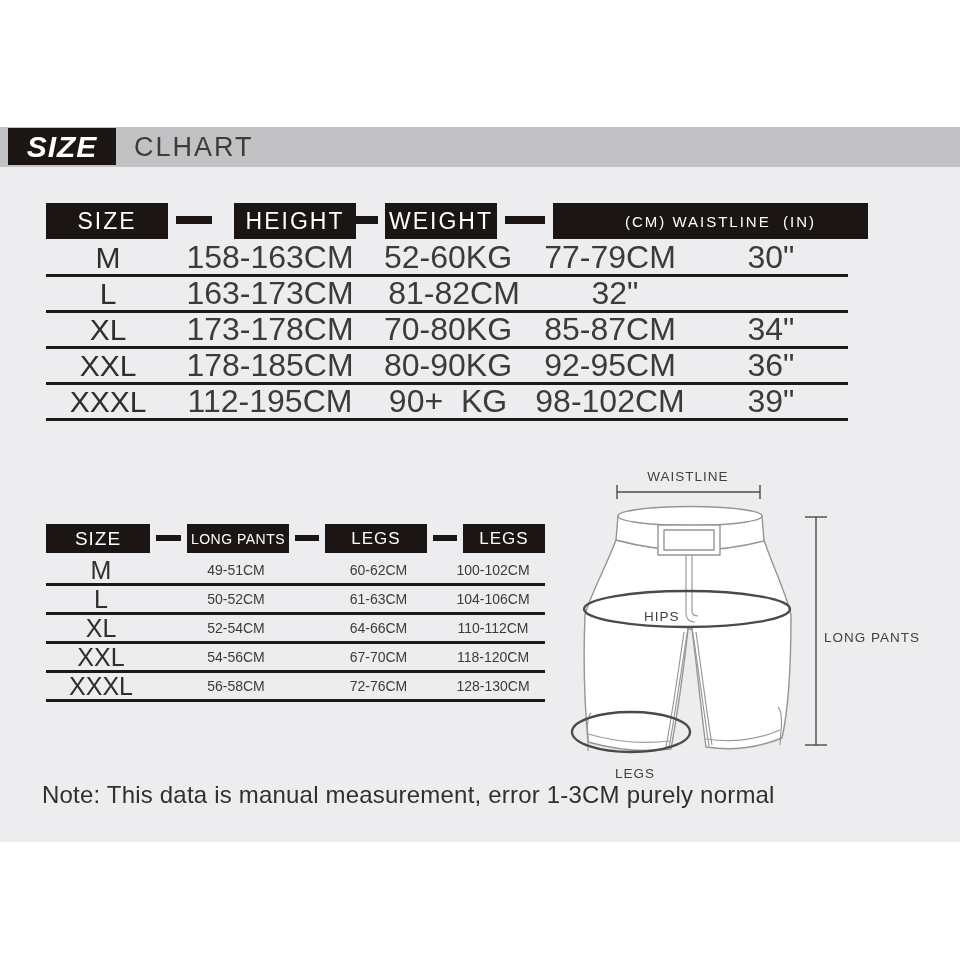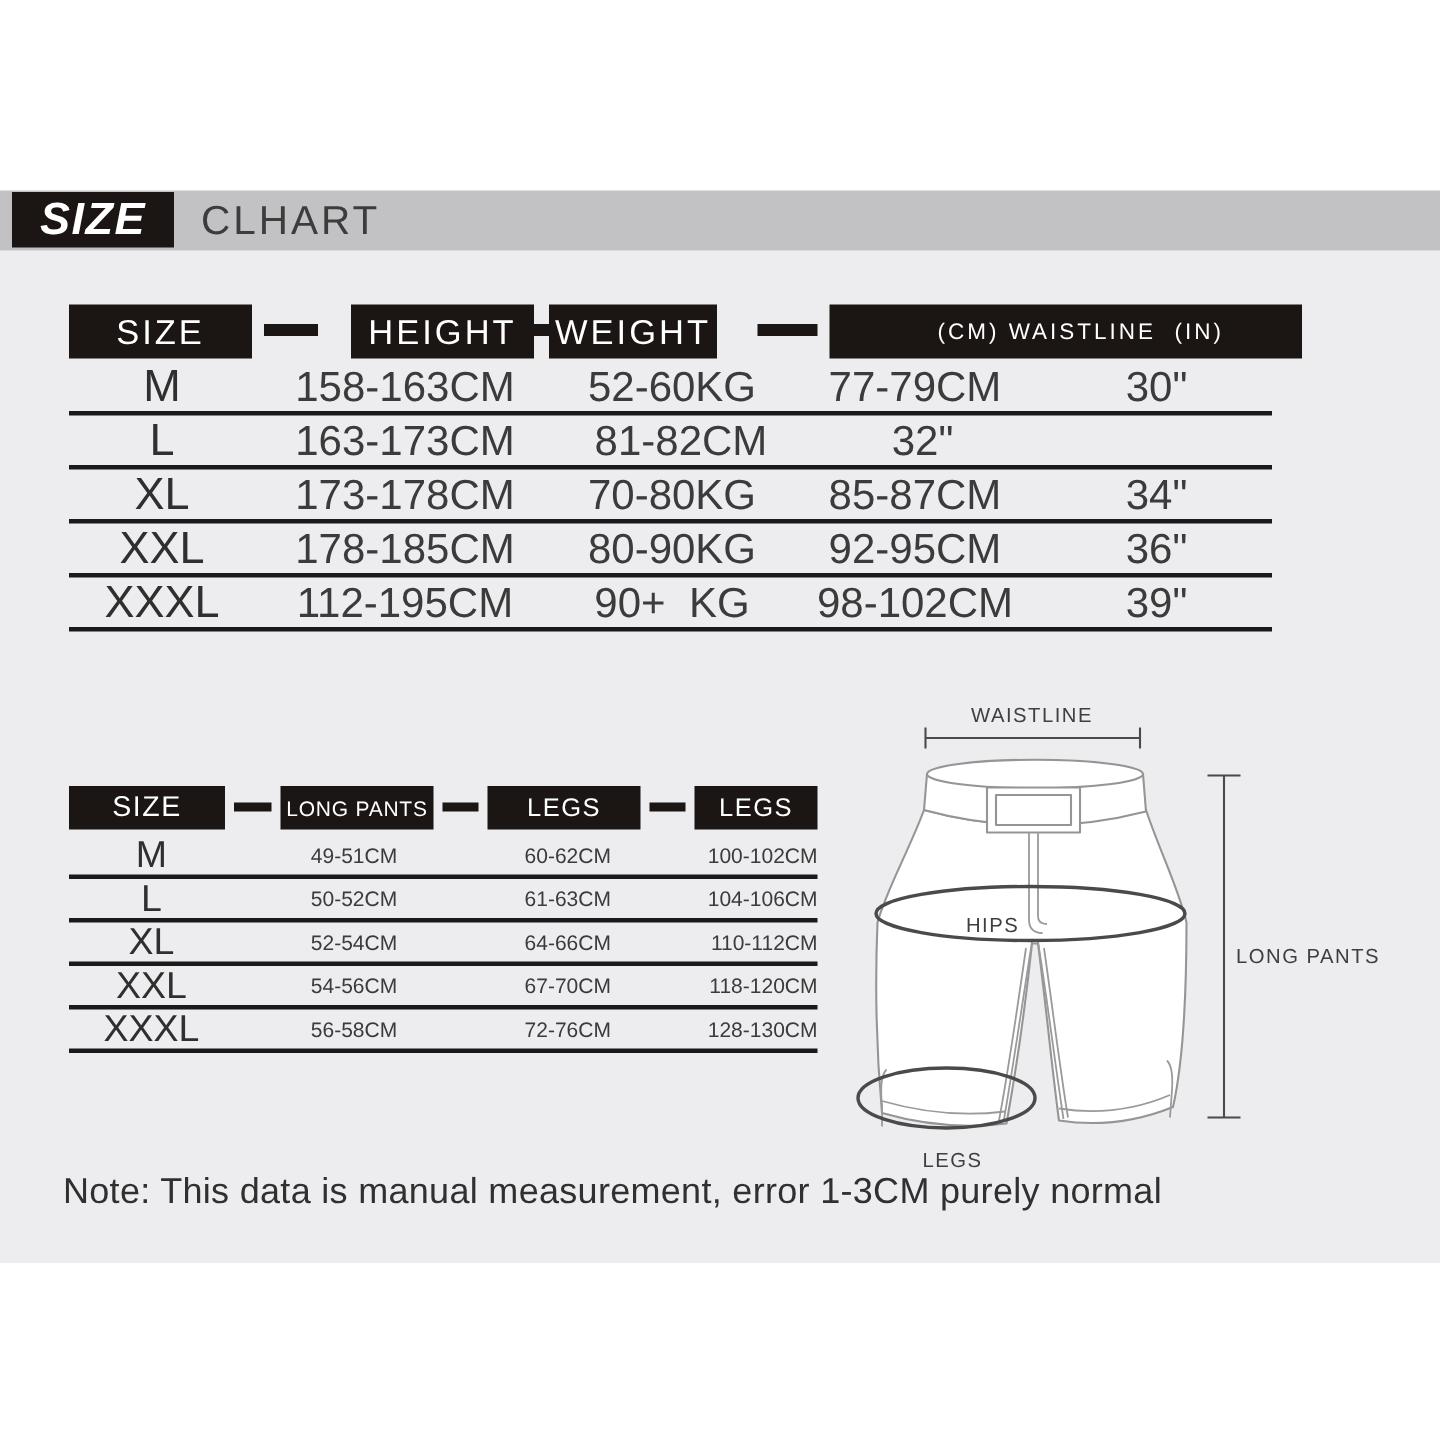--- a/index.html
+++ b/index.html
@@ -24,30 +24,30 @@
   .content-bg{position:absolute;left:0;top:167px;width:960px;height:675px;background:#ededef;}
 
   
   .hbox{
     position:absolute;background:#1b1613;color:#fff;
     display:flex;align-items:center;justify-content:center;white-space:pre;
   }
   .t1-box{top:203px;height:36px;font-size:23px;letter-spacing:2px;}
   #h1-size{left:46px;width:122px;}
   #h1-height{left:218px;width:122px;margin-left:16px;}
-  #h1-weight{left:366px;width:112px;}
+  #h1-weight{left:385px;width:112px;}
   #h1-waist{left:553px;width:295px;font-size:15px;padding-left:20px;}
   .dash{position:absolute;background:#1b1613;}
   .t1-dash{top:216px;height:8px;}
   #d1-1{left:176px;width:36px;}
   #d1-2{left:348px;width:30px;}
   #d1-3{left:505px;width:40px;}
   .t1-rows{position:absolute;left:46px;top:241px;width:802px;}
   .t1-row{display:flex;align-items:center;height:33px;border-bottom:3px solid #1a1a1a;}
-  .t1-c{text-align:center;font-size:28px;color:#3b3b3b;white-space:pre;}
+  .t1-c{text-align:center;font-size:32px;color:#3b3b3b;white-space:pre;}
   .t1-c.c-size{width:124px;font-size:30px;color:#2f2f2f;}
   .c-height{width:200px;}
   .c-weight{width:156px;text-align:center;}
   .c-wcm{width:168px;}
   .c-win{width:154px;}
 
   
   .t2-box{top:524px;height:29px;font-size:17px;letter-spacing:1px;}
   #h2-size{left:46px;width:104px;font-size:19px;}
   #h2-pants{left:187px;width:102px;font-size:14px;letter-spacing:0.5px;}
@@ -56,21 +56,21 @@
   .t2-dash{top:535px;height:6px;}
   #d2-1{left:156px;width:25px;}
   #d2-2{left:295px;width:24px;}
   #d2-3{left:433px;width:24px;}
   .t2-rows{position:absolute;left:46px;top:557px;width:499px;}
   .t2-row{display:flex;align-items:center;height:26px;border-bottom:3px solid #1a1a1a;}
   .t2-c{text-align:center;font-size:14px;color:#3b3b3b;white-space:pre;}
   .t2-c.c2-size{width:110px;font-size:25px;color:#2f2f2f;}
   .c2-pants{width:160px;}
   .c2-legs{width:125px;}
-  .c2-legs2{width:104px;text-align:right;}
+  .c2-legs2{width:104px;}
 
   
   .note{position:absolute;left:42px;top:781px;font-size:24px;color:#303030;letter-spacing:0.2px;}
 
   
   .diagram{position:absolute;left:560px;top:465px;width:360px;height:330px;}
   .dgm-label{font-size:13.5px;letter-spacing:1px;fill:#3f3f3f;
              font-family:"Liberation Sans","DejaVu Sans",sans-serif;}
 </style>
 </head>

